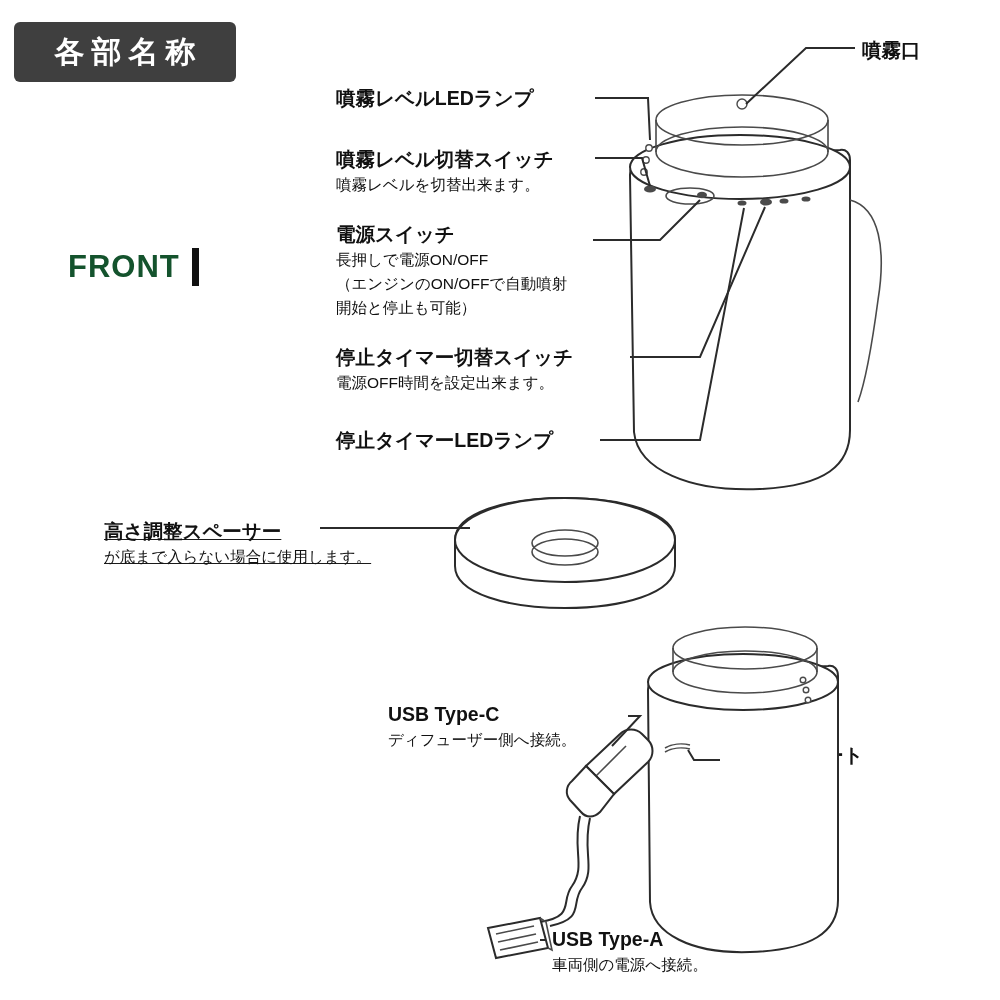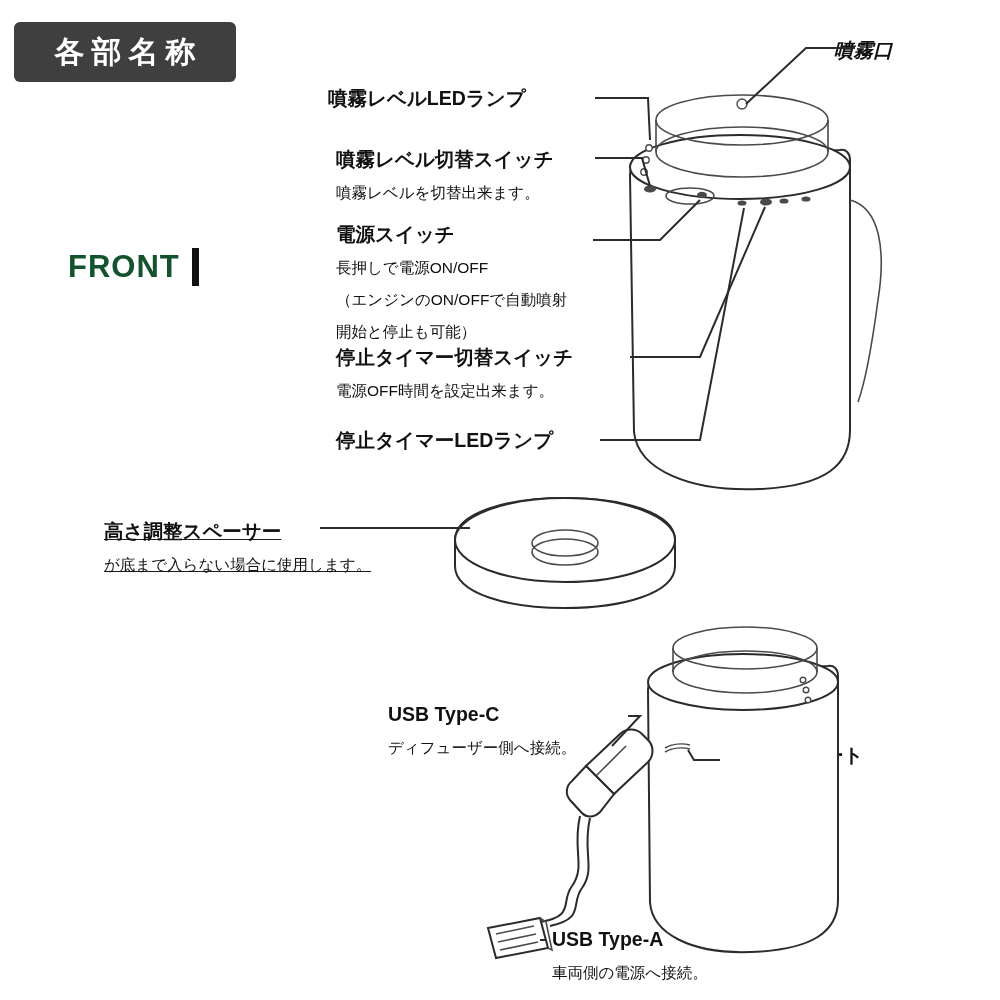--- a/index.html
+++ b/index.html
@@ -69,28 +69,28 @@
     font-size: 19.5px;
     font-weight: bold;
     color: #111;
     line-height: 1.3;
     white-space: nowrap;
   }
   .callout .sub {
     font-size: 15.5px;
     color: #111;
     line-height: 1.42;
-    margin-top: 10px;
+    margin-top: 2px;
     white-space: nowrap;
   }
   .callout.right .head,
   .callout.right .sub { text-align: left; }
 
-  #co-spray-port      { left: 834px; top: 38px; font-style: italic; }
-  #co-led-lamp        { left: 328px; top: 86px; }
+  #co-spray-port      { left: 862px; top: 38px; }
+  #co-led-lamp        { left: 336px; top: 86px; }
   #co-level-switch    { left: 336px; top: 147px; }
   #co-power-switch    { left: 336px; top: 222px; }
   #co-timer-switch    { left: 336px; top: 345px; }
   #co-timer-lamp      { left: 336px; top: 428px; }
   #co-spacer          { left: 104px; top: 519px; text-decoration: underline; }
   #co-usb-c           { left: 388px; top: 702px; }
   #co-power-port      { left: 726px; top: 743px; }
   #co-usb-a           { left: 552px; top: 927px; }
 
   svg.overlay {

